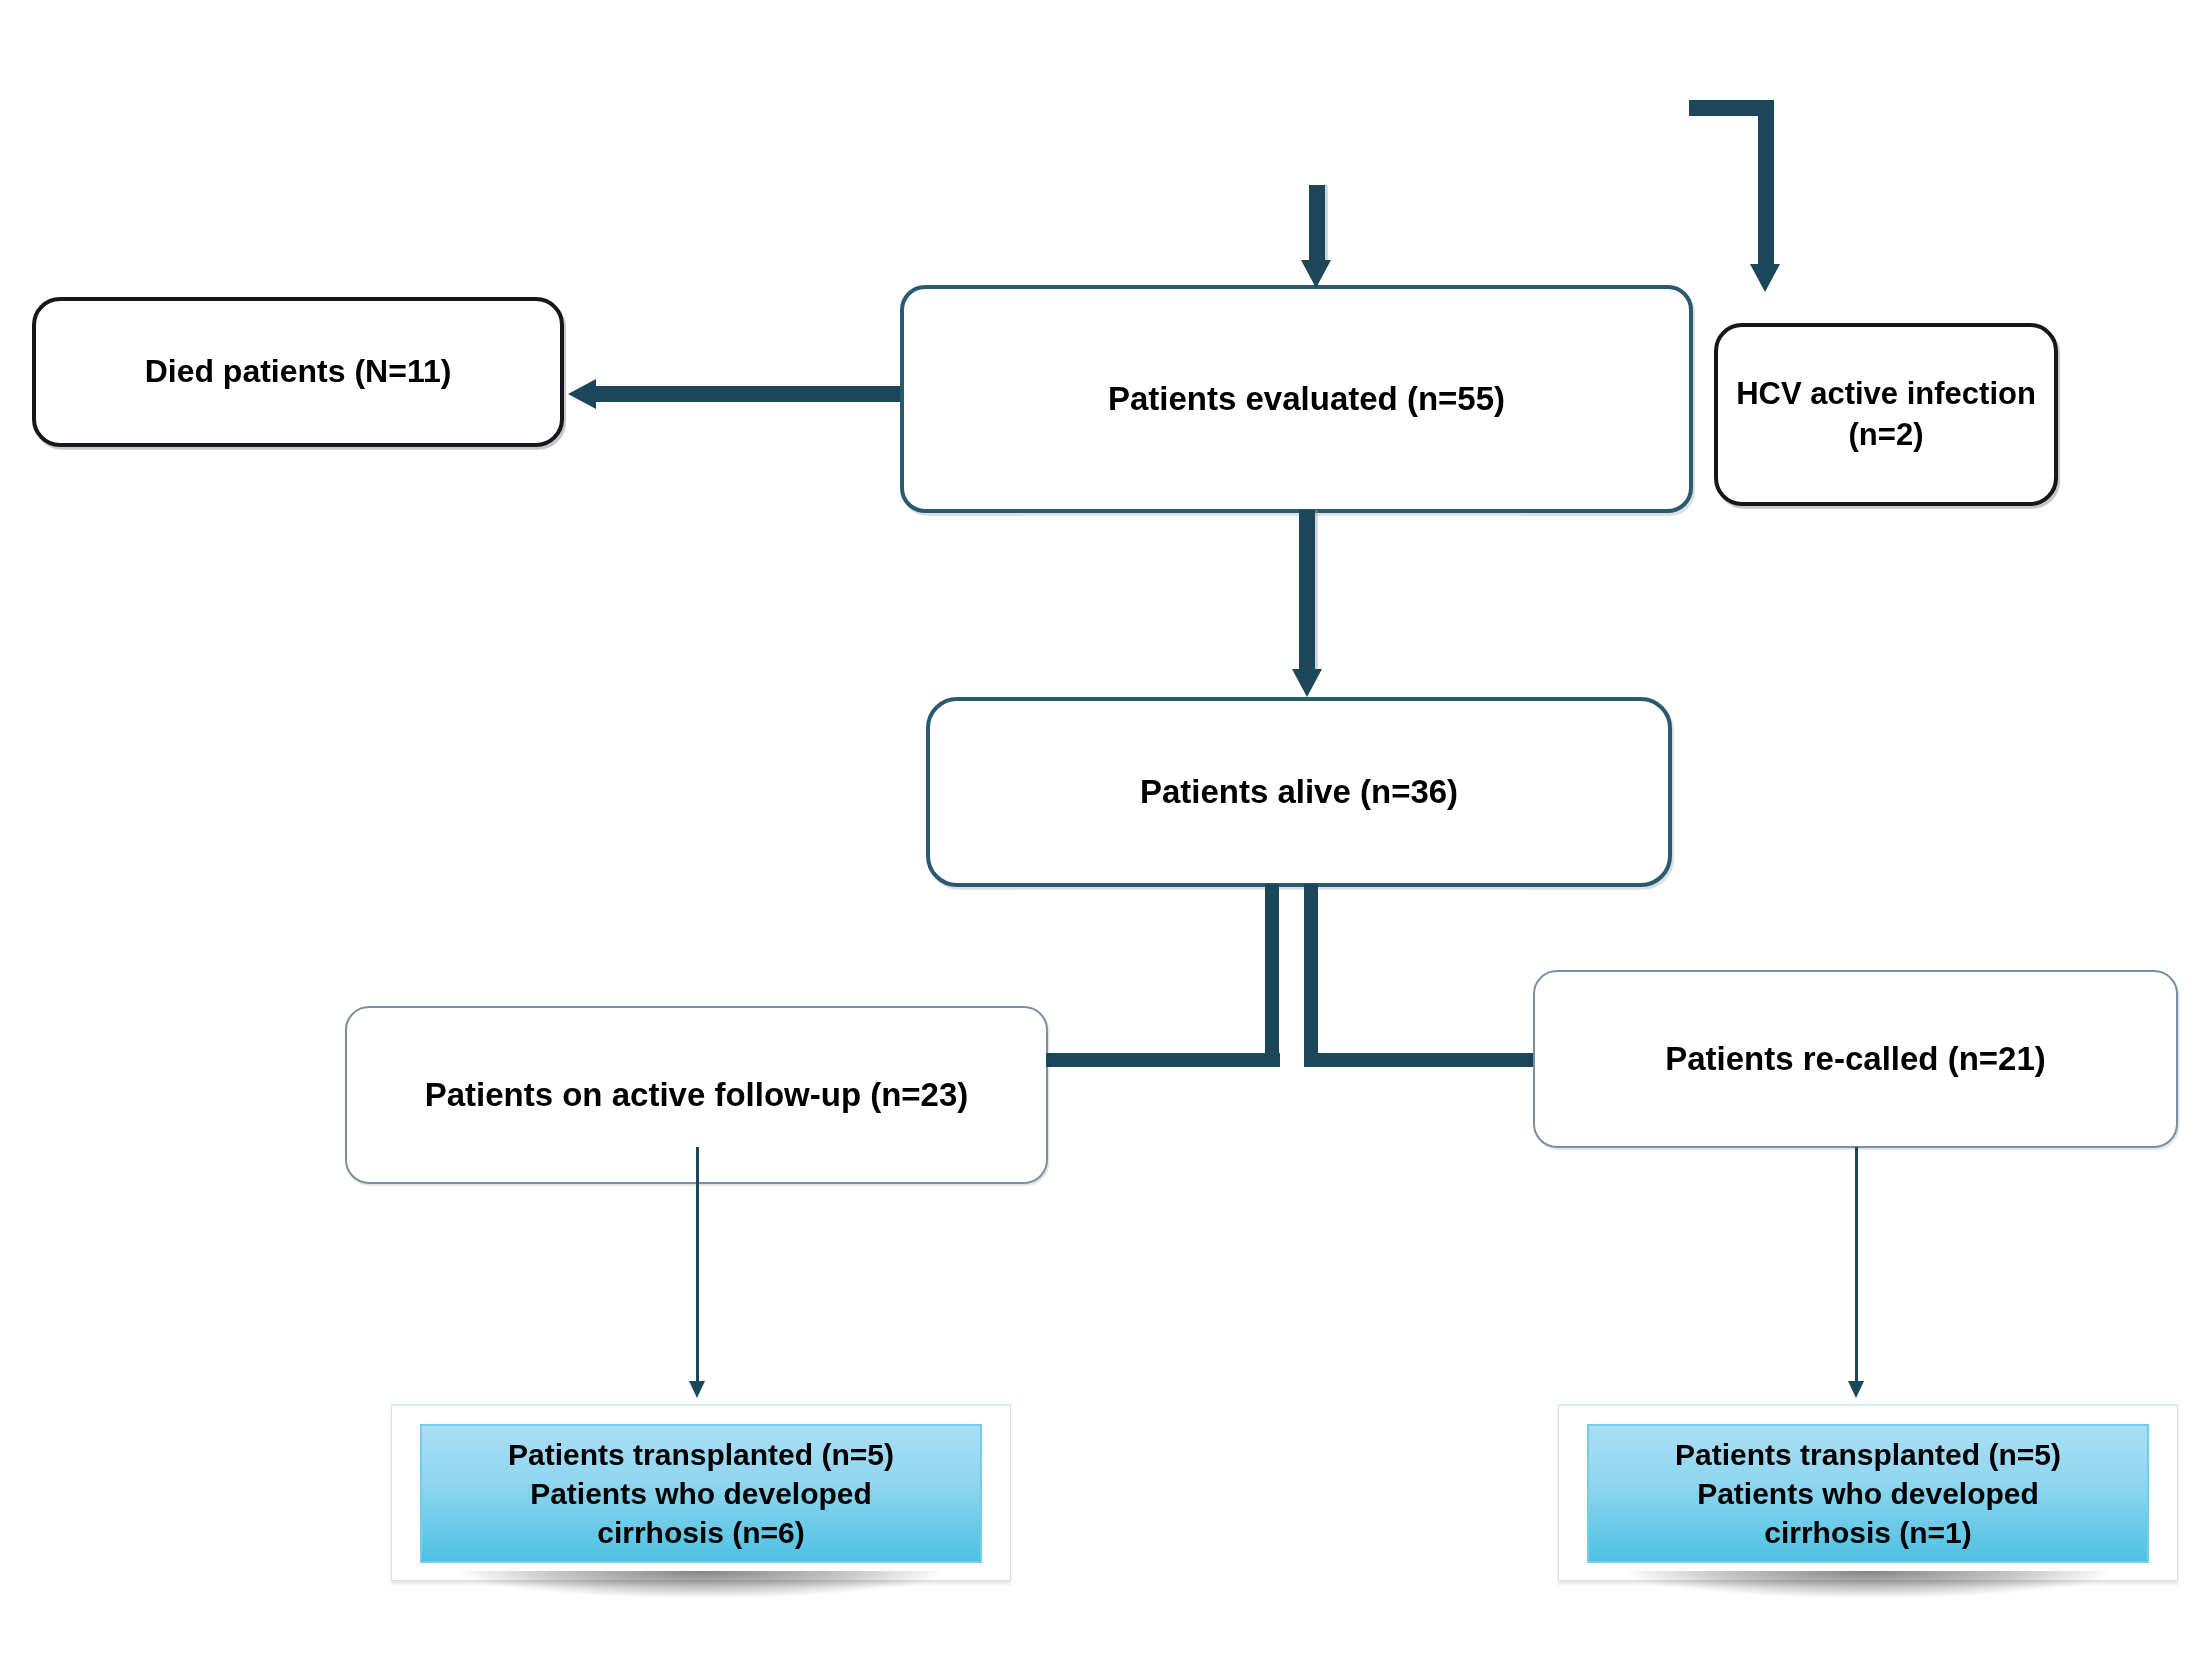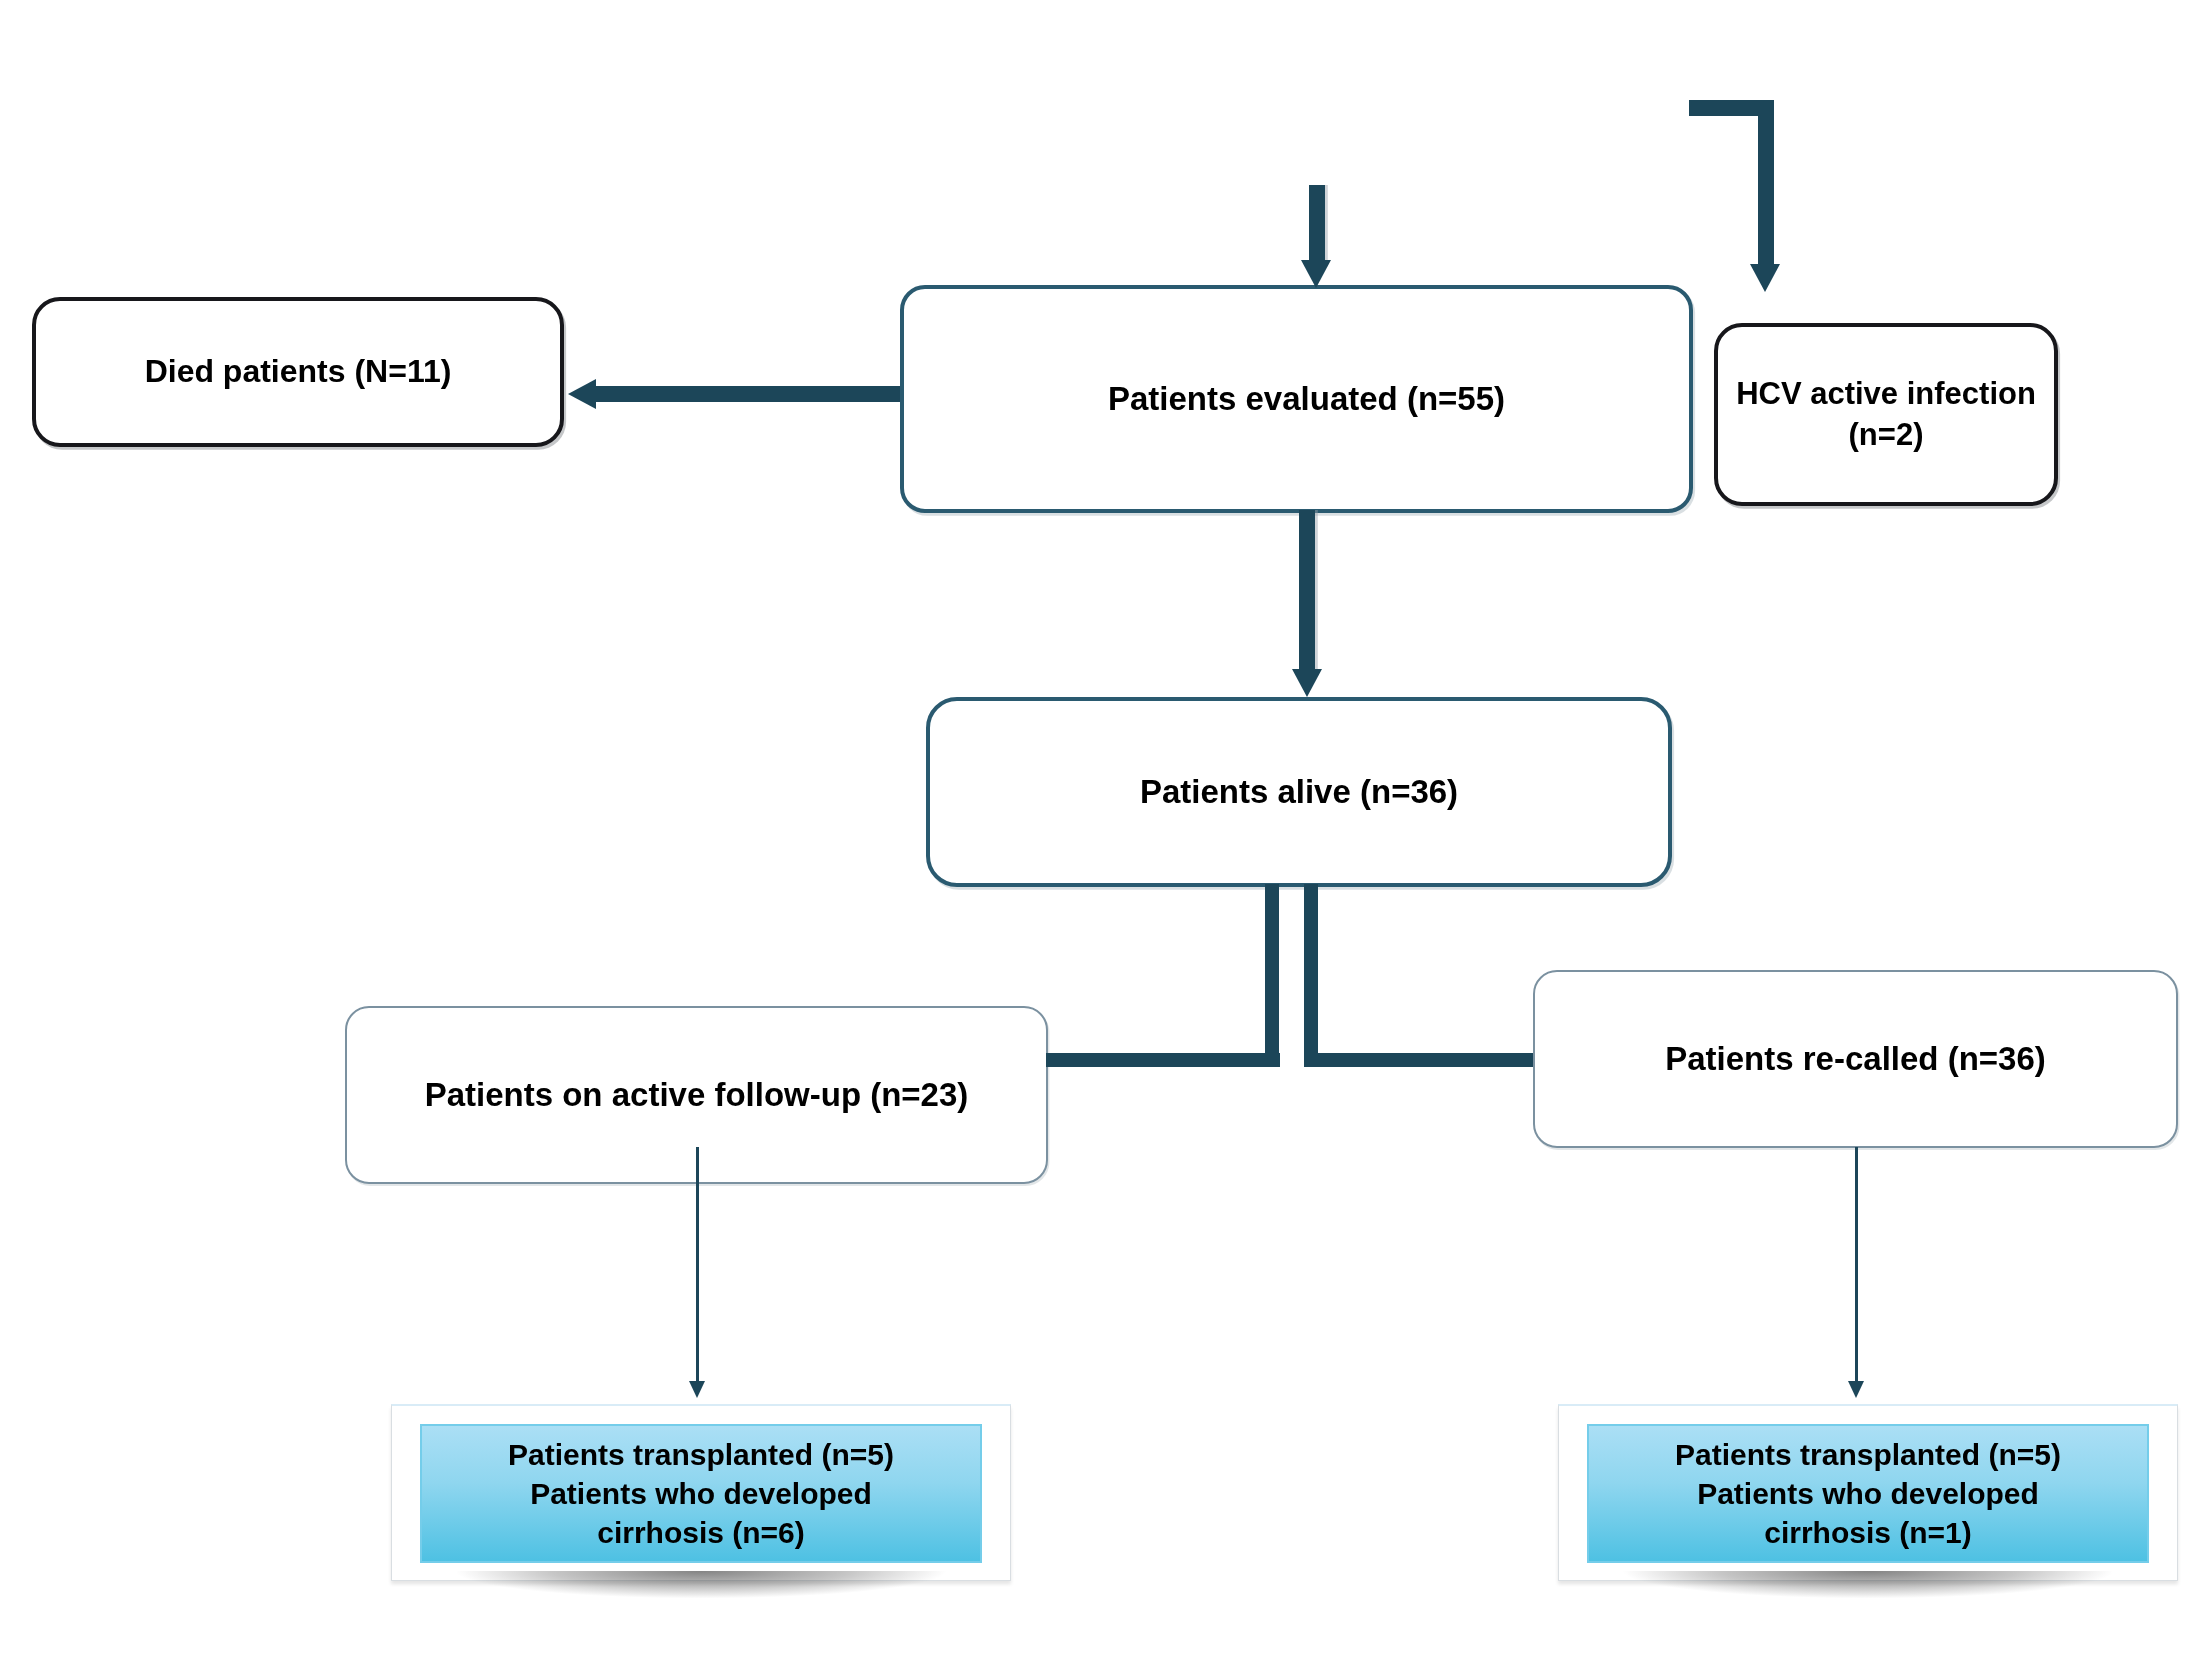--- a/index.html
+++ b/index.html
@@ -137,21 +137,21 @@
 
   <div class="node teal fs-main" style="left:926px; top:697px; width:746px; height:190px;">
     <span class="lbl">Patients alive (n=36)</span>
   </div>
 
   <div class="node grayb fs-branch" style="left:345px; top:970px; width:703px; height:178px;margin-top:36px;">
     <span class="lbl">Patients on active follow-up (n=23)</span>
   </div>
 
   <div class="node grayb fs-branch" style="left:1533px; top:970px; width:645px; height:178px;">
-    <span class="lbl">Patients re-called (n=36)</span>
+    <span class="lbl">Patients re-called (n=21)</span>
   </div>
 
   <div class="frame" style="left:391px; top:1404px; width:620px; height:177px;">
     <div class="cyan">
       <span class="lbl">Patients transplanted (n=5)
 Patients who developed
 cirrhosis (n=6)</span>
     </div>
   </div>
 

